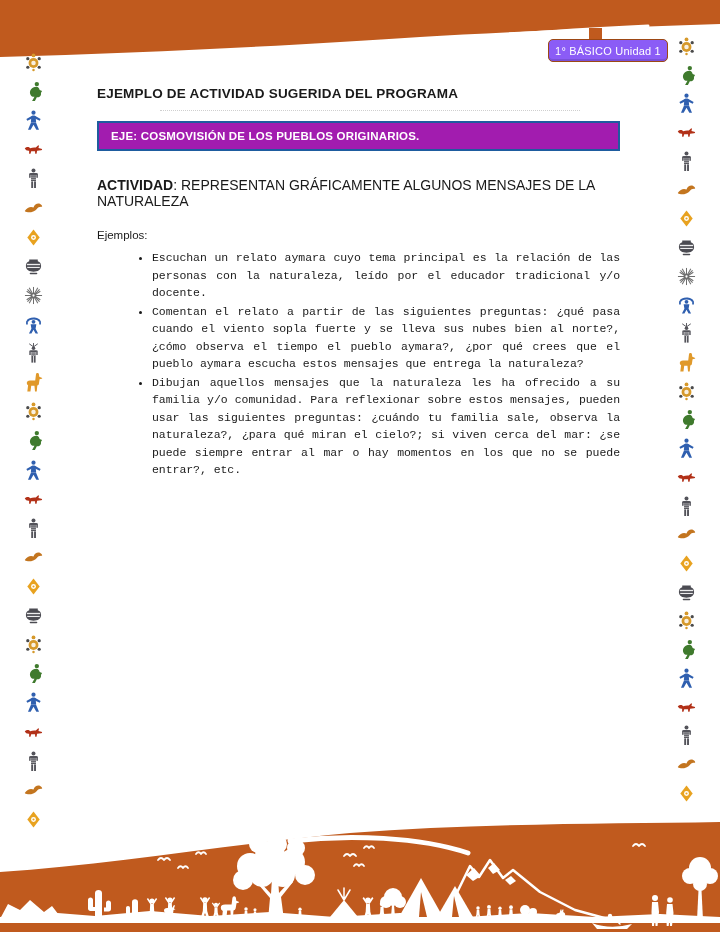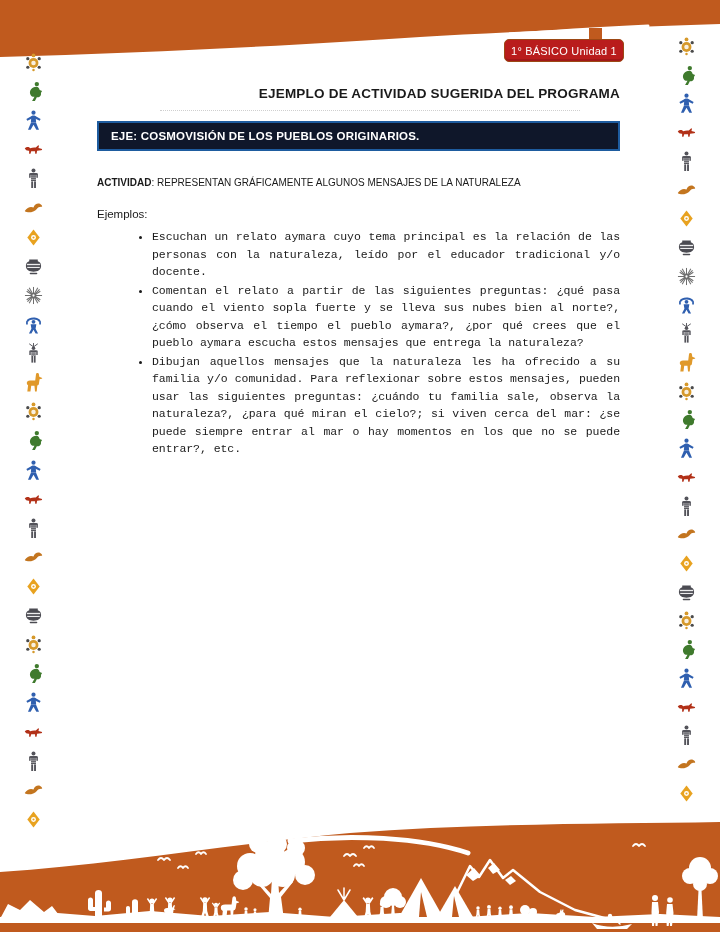--- a/index.html
+++ b/index.html
@@ -18,48 +18,48 @@
   }
   .badge-tab{position:absolute;left:589px;top:28px;width:13px;height:14px;}
   
   .icon-col{position:absolute;width:40px;display:flex;flex-direction:column;
     justify-content:space-between;align-items:center;}
   .icon-col.left{left:13px;top:52px;height:778px;}
   .icon-col.right{left:666px;top:36px;height:768px;}
   .icon-col .icon{display:block;line-height:0;}
   
   .content{position:absolute;left:97px;top:86px;width:523px;}
-  .doc-title{margin:0 0 20px 0;font-size:13.5px;font-weight:bold;text-align:right;letter-spacing:.2px;}
+  .doc-title{margin:0 0 20px 0;font-size:13.5px;font-weight:bold;text-align:left;letter-spacing:.2px;}
   .divider-dotted{position:absolute;left:160px;top:110px;width:420px;border-top:1px dotted #cfcfcf;}
   .eje-banner{
     border:2px solid #1E5C9F;color:#fff;font-weight:bold;font-size:11.5px;
     padding:7px 12px;letter-spacing:.2px;
   }
-  .activity-line{margin:26px 0 0 0;font-size:10px;}
+  .activity-line{margin:26px 0 0 0;font-size:14px;}
   .activity-line b{font-weight:bold;}
   .examples-label{margin:20px 0 4px 0;font-size:11.5px;}
   ul.examples{margin:8px 0 0 0;padding-left:55px;font-family:Liberation Mono, monospace;}
   ul.examples li{
     font-size:11.5px;line-height:17.5px;text-align:justify;margin:0 0 1px 0;
     letter-spacing:-0.05px;
   }
   
   .footer-svg{position:absolute;bottom:0;left:0;display:block;}
 </style>
 </head>
 <body>
 
 <div class="page">
 
   <svg class="header-svg" width="720" height="70" viewBox="0 0 720 70">
     <path d="M0,0 H720 V24 C600,28 500,32 420,37 C300,45 150,53 0,57 Z" fill="#C05A1E"></path>
     <path d="M425,41 C500,34 570,30 648,26" fill="none" stroke="#ffffff" stroke-width="3" stroke-linecap="round"></path>
   </svg>
   <div class="badge-tab" style="background-color: rgb(192, 90, 30);"></div>
-  <div class="unit-badge" style="background-color: #b91c1c;">
+  <div class="unit-badge" style="background-color: #8b5cf6; margin-left: 44px;">
     <span>1° BÁSICO Unidad 1</span>
   </div>
 
   <div class="icon-col left" id="left-col">
       <span class="icon"><svg viewBox="0 0 20 22" width="19" height="21">
           <circle cx="10" cy="11.5" r="5.2" fill="#D6992B"></circle>
           <circle cx="10" cy="11.5" r="2.4" fill="#fff" opacity="0.85"></circle>
           <circle cx="10" cy="3.6" r="2" fill="#D6992B"></circle>
           <circle cx="4" cy="7" r="1.7" fill="#4a4a4a"></circle>
           <circle cx="16" cy="7" r="1.7" fill="#4a4a4a"></circle>
@@ -413,21 +413,21 @@
           <circle cx="10" cy="11" r="2.6" fill="#fff"></circle>
           <circle cx="10" cy="11" r="1.1" fill="#E8A21F"></circle>
         </svg></span>
     </div>
 
   <div class="divider-dotted"></div>
 
   <div class="content">
     <h1 class="doc-title">EJEMPLO DE ACTIVIDAD SUGERIDA DEL PROGRAMA</h1>
 
-    <div class="eje-banner" style="background-color: #0f172a; margin-top: 12px;">
+    <div class="eje-banner" style="background-color: #a21caf; margin-top: 12px;">
       <span>EJE: COSMOVISIÓN DE LOS PUEBLOS ORIGINARIOS.</span>
     </div>
 
     <p class="activity-line"><b>ACTIVIDAD</b><span>: REPRESENTAN GRÁFICAMENTE ALGUNOS MENSAJES DE LA NATURALEZA</span></p>
 
     <p class="examples-label">Ejemplos:</p>
 
     <ul class="examples">
       <li>Escuchan un relato aymara cuyo tema principal es la relación de las personas con la naturaleza, leído por el educador tradicional y/o docente.</li>
       <li>Comentan el relato a partir de las siguientes preguntas: ¿qué pasa cuando el viento sopla fuerte y se lleva sus nubes bien al norte?, ¿cómo observa el tiempo el pueblo aymara?, ¿por qué crees que el pueblo aymara escucha estos mensajes que entrega la naturaleza?</li>

